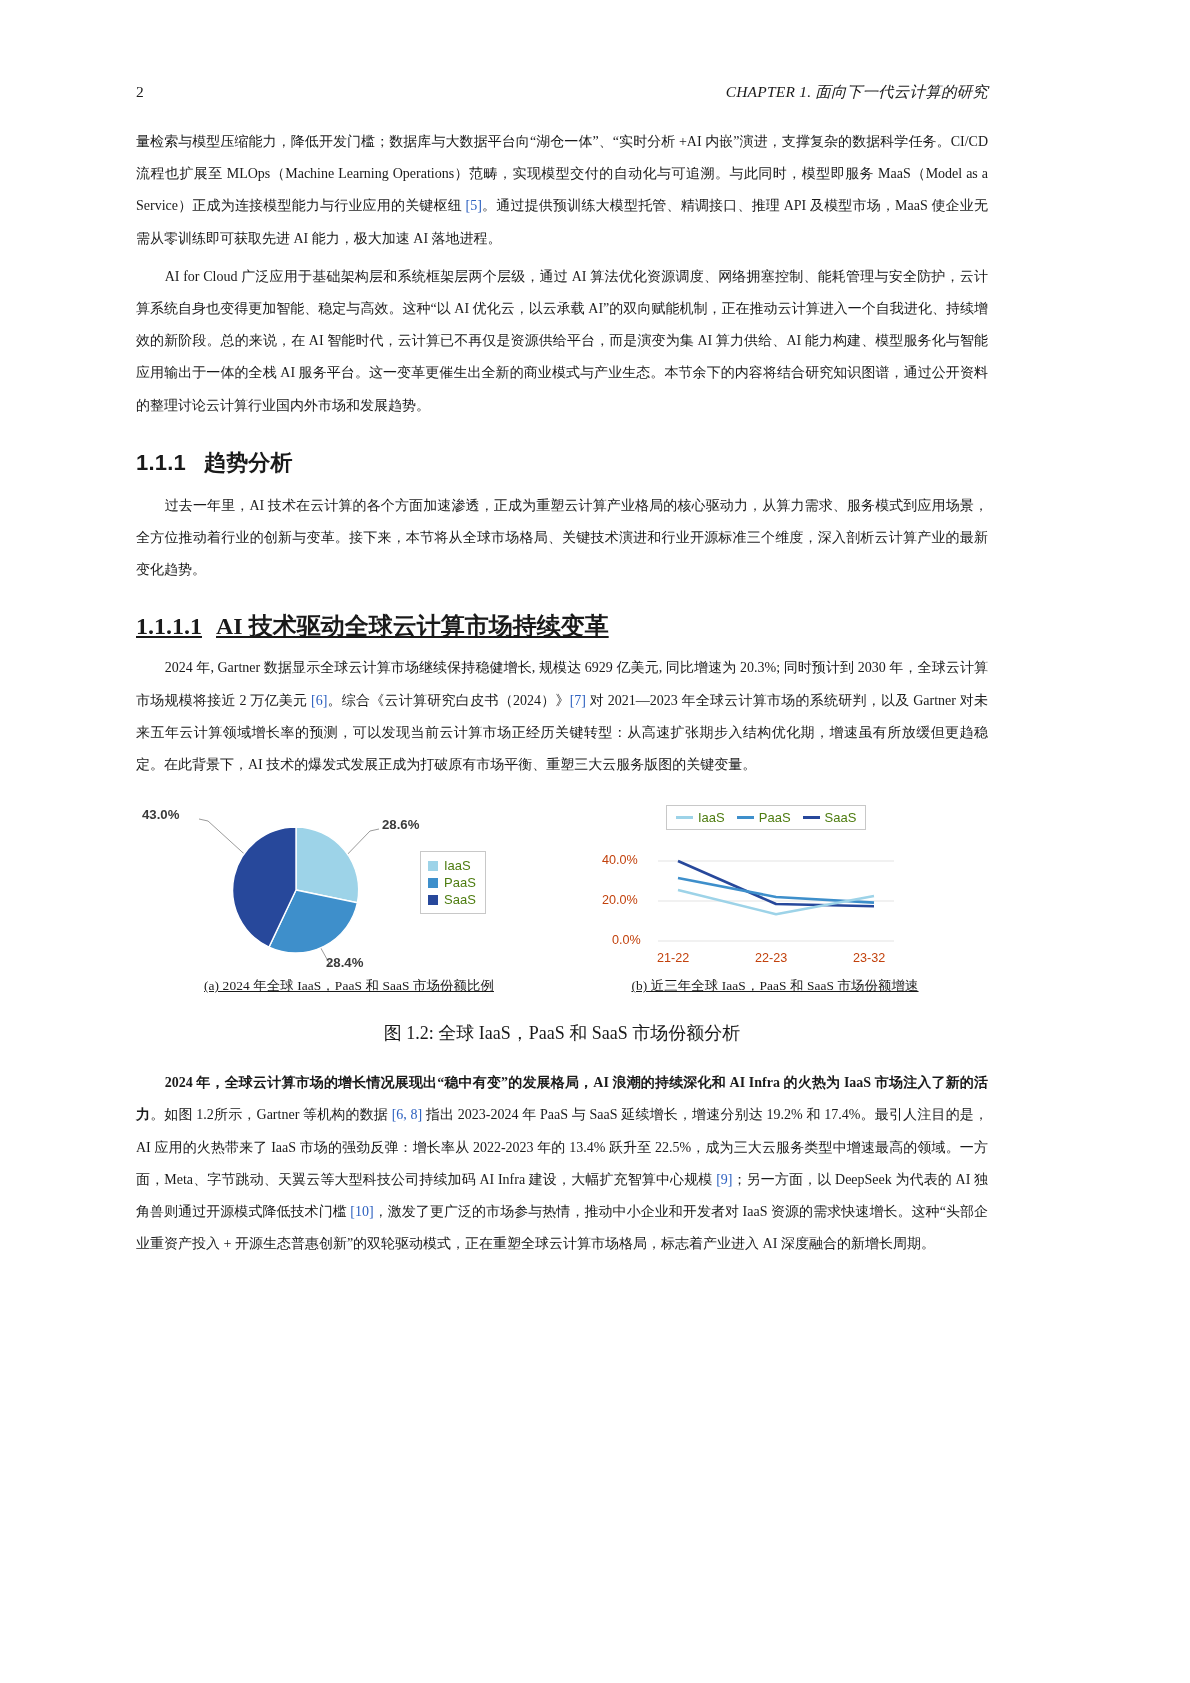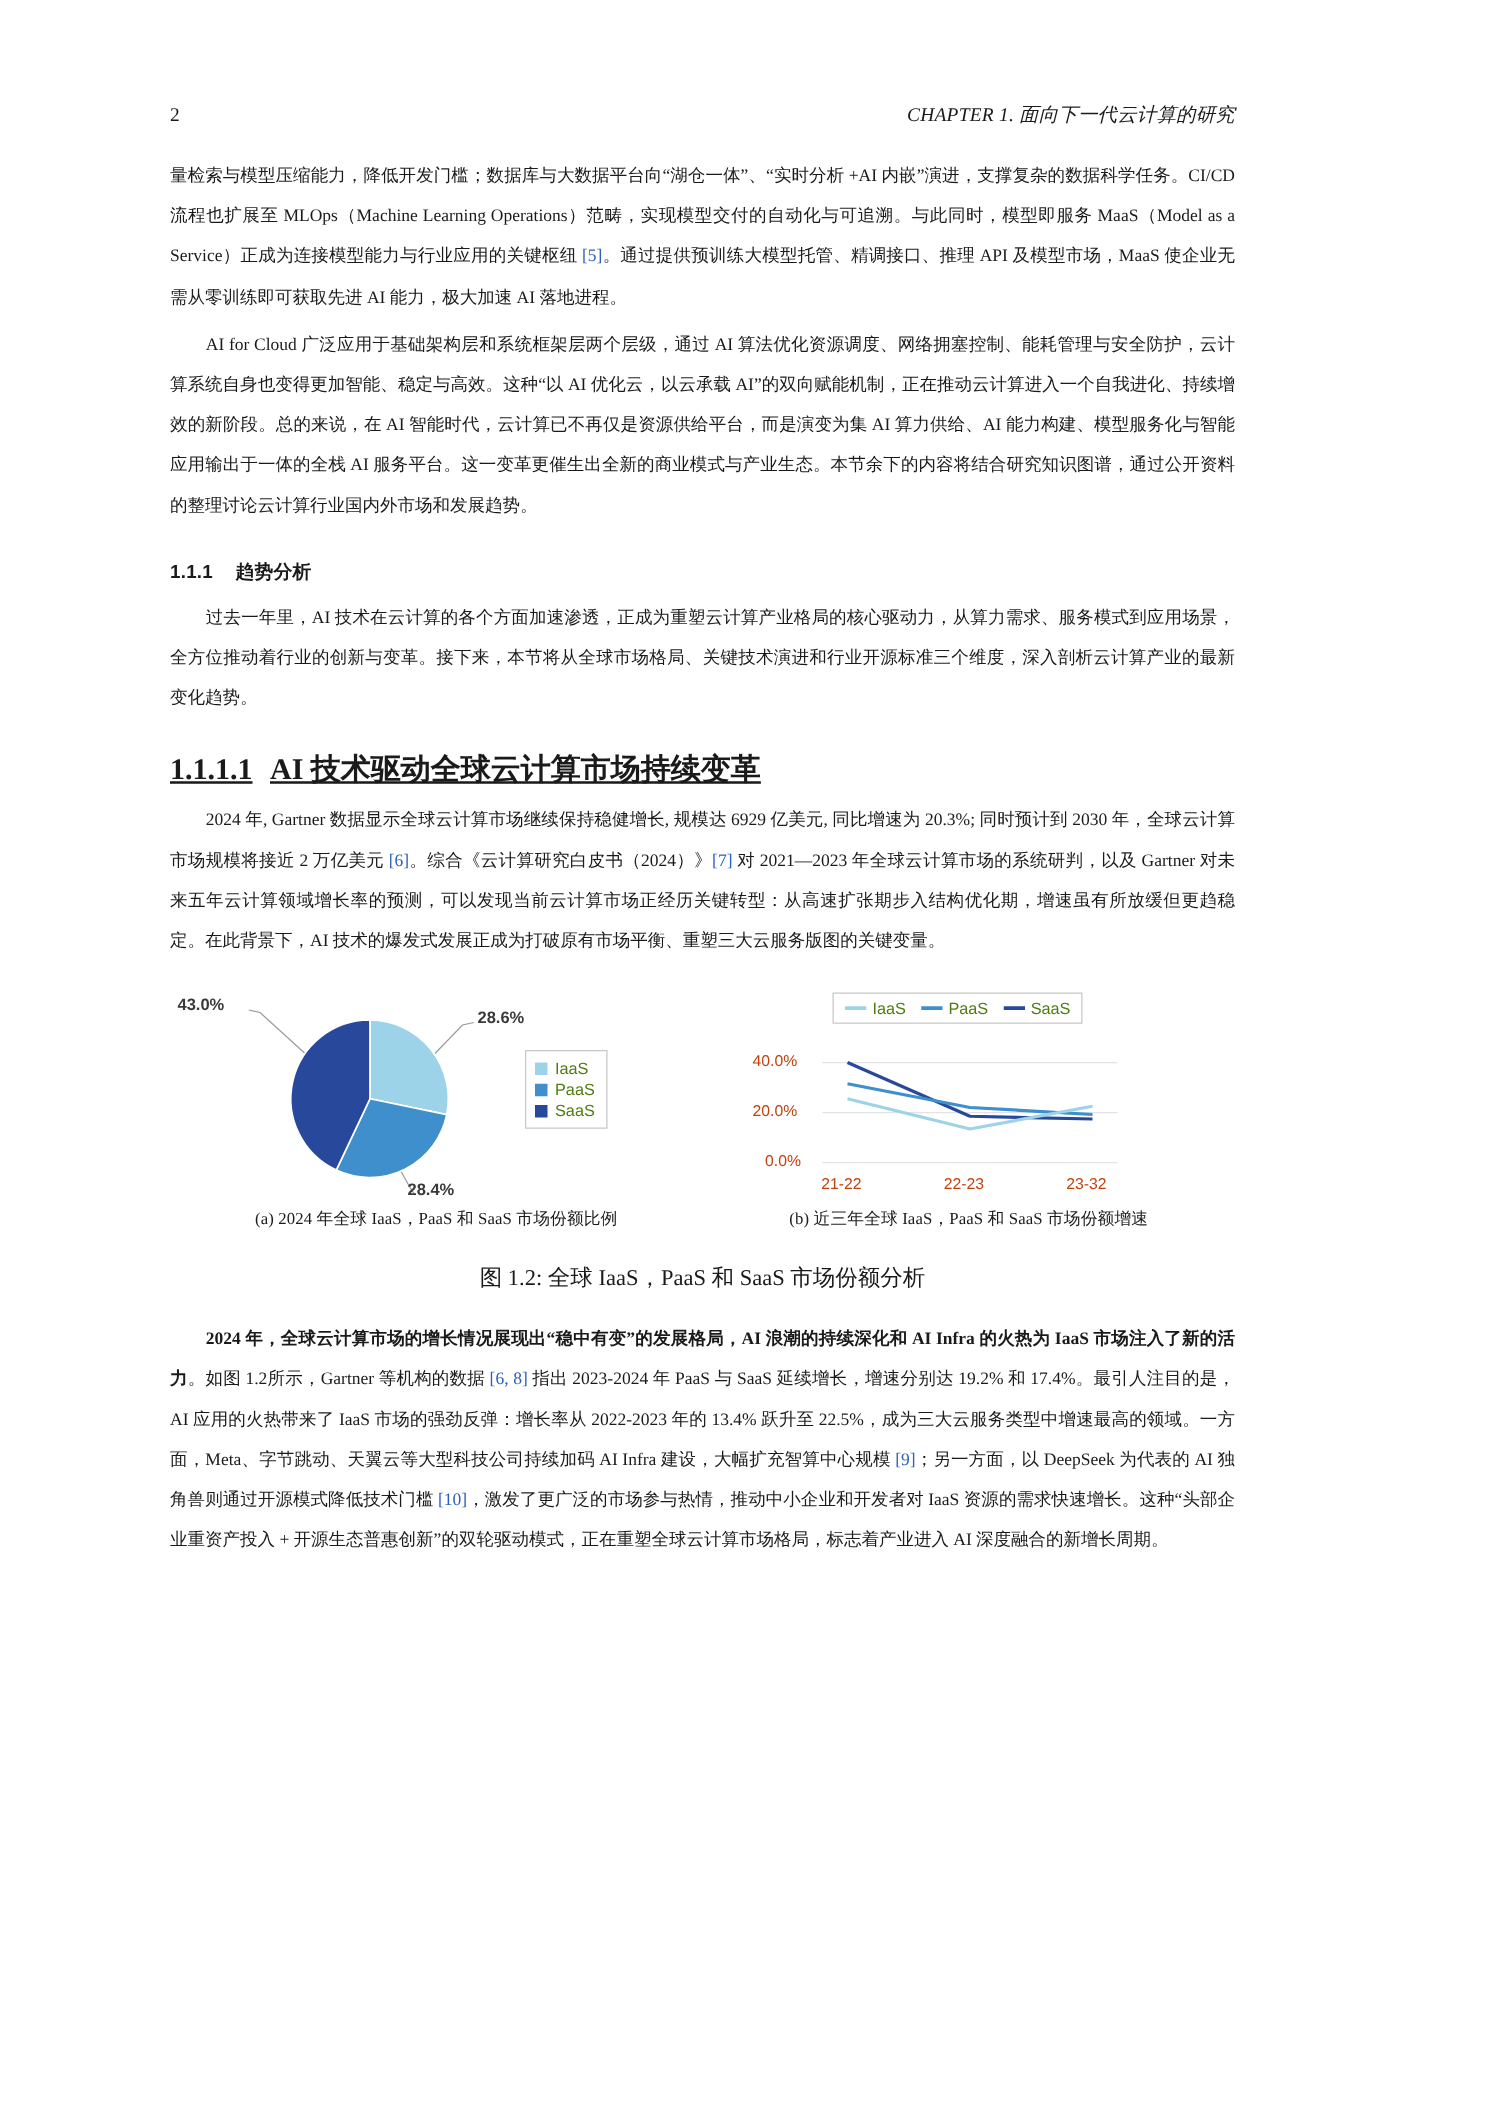--- a/index.html
+++ b/index.html
@@ -35,38 +35,38 @@
   }
   p.body.indent { text-indent:2.05em; }
   p.gap { margin-top:6px; }
 
   .cite { color:#2b5fbf; }
   .bold { font-weight:bold; }
 
   h3.sec {
     margin:26px 0 12px 0;
     font-family:"Liberation Sans","DejaVu Sans",sans-serif;
-    font-size:15px;
+    font-size:22px;
     font-weight:bold;
     letter-spacing:.2px;
   }
   h3.sec .num { margin-right:18px; }
 
   h4.subsec {
     margin:24px 0 10px 0;
     font-size:24px;
     font-weight:bold;
     font-family:"Liberation Serif","DejaVu Serif",serif;
     text-decoration:underline;
   }
   h4.subsec .num { margin-right:14px; }
 
   
   .figblock { margin-top:14px; }
-  .figrow { display:flex; align-items:flex-start; }
+  .figrow { display:flex; align-items:flex-start;text-decoration:underline; }
   .subfig { width:426px; }
   .subcap {
     text-align:center;
     font-size:13.4px;
     margin-top:6px;
     letter-spacing:.1px;
   }
   .figcap {
     text-align:center;
     font-size:18px;

